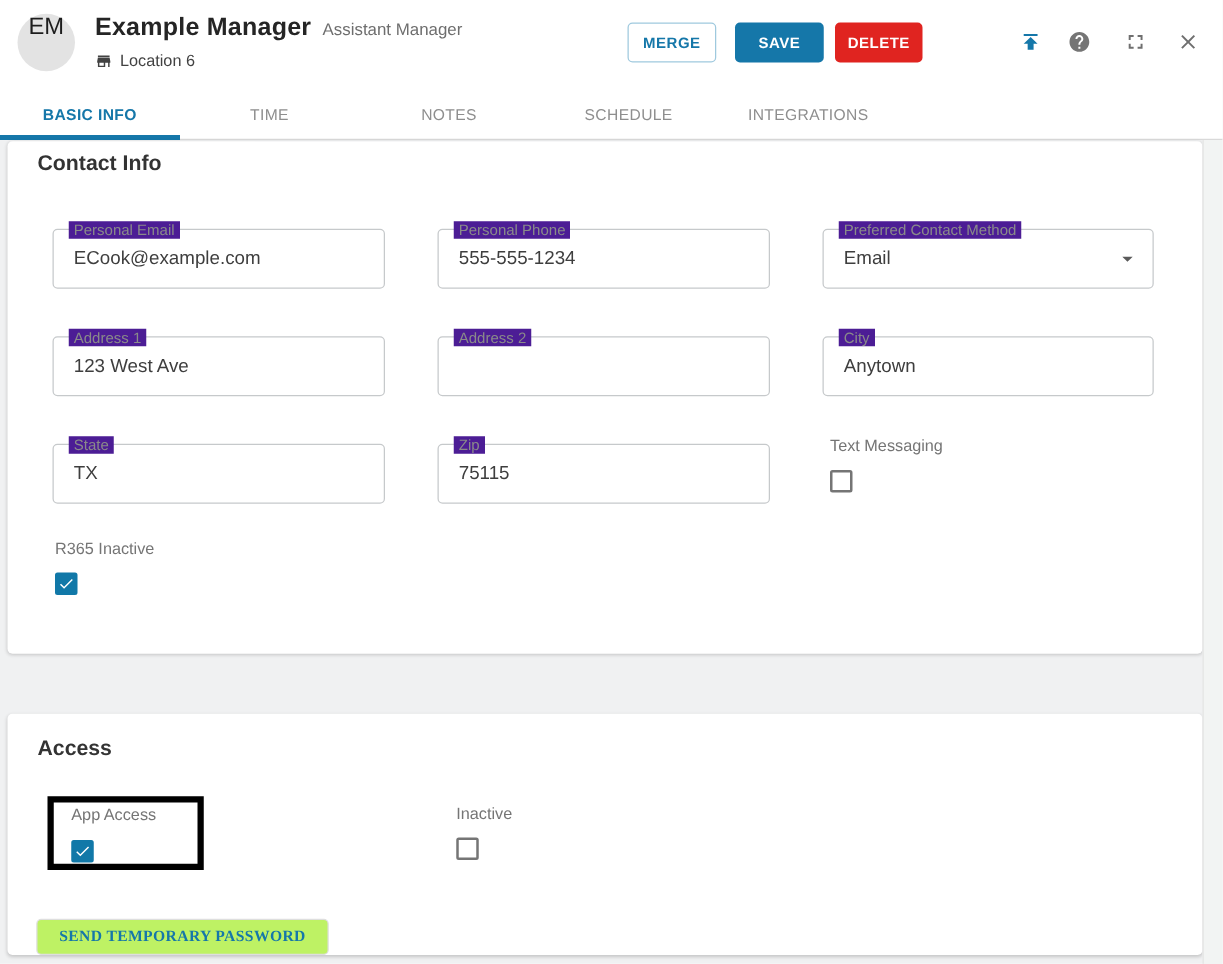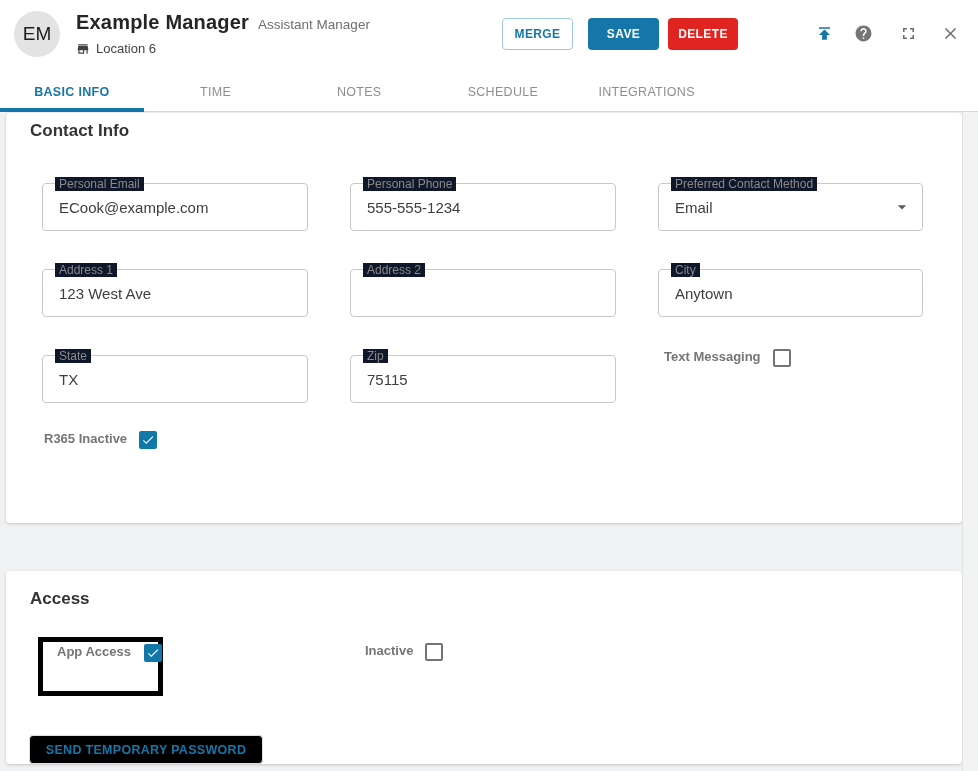--- a/index.html
+++ b/index.html
@@ -9,21 +9,21 @@
     background:var(--page-bg,#f0f1f2);
     position:relative; overflow:hidden;
     color:#3e3e3e;
   }
   .screen { position:absolute; inset:0; }
 
   
   .header { position:absolute; left:0; top:0; width:978px; height:72px; background:#fff; }
   .avatar {
     position:absolute; left:14px; top:11px; width:46px; height:46px; border-radius:50%;
-    background:#e3e3e3; display:flex; align-items:center; justify-content:center;
+    background:#e3e3e3; display:flex; align-items:flex-start; justify-content:center;
     font-size:19px; color:#1d1d1d;
   }
   .title-block { position:absolute; left:76px; top:11px; }
   .title-row { display:flex; align-items:baseline; gap:9px; }
   .page-title { font-size:20px; font-weight:700; color:#252525; letter-spacing:.2px; }
   .job-title { font-size:13.5px; color:#6e6e6e; }
   .location-row { display:flex; align-items:center; gap:6px; margin-top:7px; color:#424242; font-size:13px; }
   .location-row svg { width:14px; height:14px; fill:#424242; }
 
   .btn {
@@ -66,28 +66,28 @@
   .card-access .card-heading { top:18px; }
 
   .frow {
     position:absolute; left:36px; width:890px;
     display:grid; grid-template-columns:266px 266px 265px; column-gap:42px;
   }
   .row1 { top:70px; } .row2 { top:156px; } .row3 { top:242px; }
 
   .field { position:relative; height:48px; border:1px solid #c6c9cb; border-radius:4px; background:#fff; cursor:text; }
   .field-label {
-    position:absolute; top:-7px; left:12px; background:#0f172a; padding:0 4px;
+    position:absolute; top:-7px; left:12px; background:#4c1d95; padding:0 4px;
     font-size:12px; line-height:14px; color:#8a8a8a; white-space:nowrap;
   }
   .field-value { position:absolute; left:16px; top:50%; transform:translateY(-50%); font-size:15px; color:#3e3e3e; white-space:nowrap; }
   .field.select { cursor:pointer; }
   .field .caret { position:absolute; right:10px; top:50%; transform:translateY(-50%); width:20px; height:20px; fill:#5a5a5a; }
 
-  .check-group { position:absolute; display:flex; flex-direction:row; gap:12px;font-weight:bold; }
+  .check-group { position:absolute; display:flex; flex-direction:column; gap:12px; }
   .check-label { font-size:13px; line-height:15px; color:#757575; white-space:nowrap; }
   .checkbox {
     width:18px; height:18px; border:2px solid #757575; border-radius:2px; background:#fff;
     display:flex; align-items:center; justify-content:center; cursor:pointer;
   }
   .checkbox svg { width:14px; height:14px; display:none; }
   .checkbox.checked { background:var(--checkbox-checked,#1178a8); border-color:var(--checkbox-checked,#1178a8); }
   .checkbox.checked svg { display:block; }
 
   .cg-text-messaging { left:658px; top:236px; }
@@ -96,22 +96,22 @@
   .cg-inactive { left:359px; top:72px; }
 
   .highlight-box {
     position:absolute; left:32px; top:66px; width:125px; height:59px;
     border:5px solid var(--highlight-border,#000); background:#fff;
     display:flex; flex-direction:column;
   }
 
   .btn-send-password {
     position:absolute; left:23px; top:164px; width:234px; height:29px;
-    background:#000000; border:1px solid #dedede; border-radius:4px;
-    font-family:Liberation Sans, sans-serif; font-size:12.5px; font-weight:700; letter-spacing:.3px;
+    background:#bef264; border:1px solid #dedede; border-radius:4px;
+    font-family:Liberation Serif, serif; font-size:12.5px; font-weight:700; letter-spacing:.3px;
     color:var(--primary,#1577a9); display:flex; align-items:center; justify-content:center; cursor:pointer;
   }
 
   
   .scroll-gutter {
     position:absolute; right:0; top:112px; bottom:0; width:16px;
     background:#f2f4f3; border-left:1px solid #e3e3e3;
   }
 </style>
 </head>

